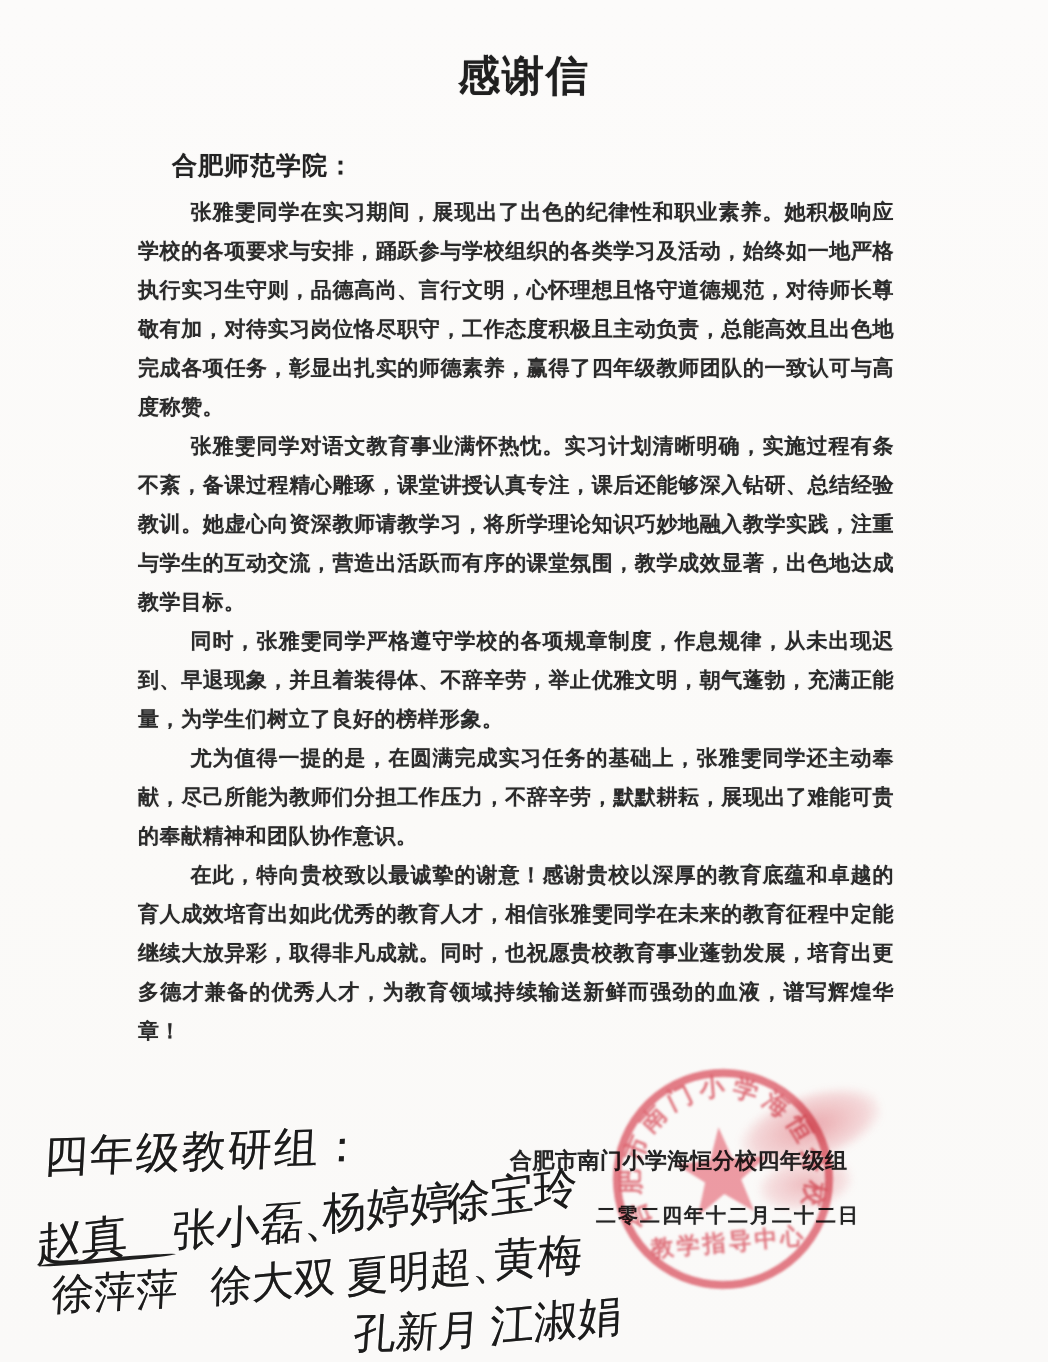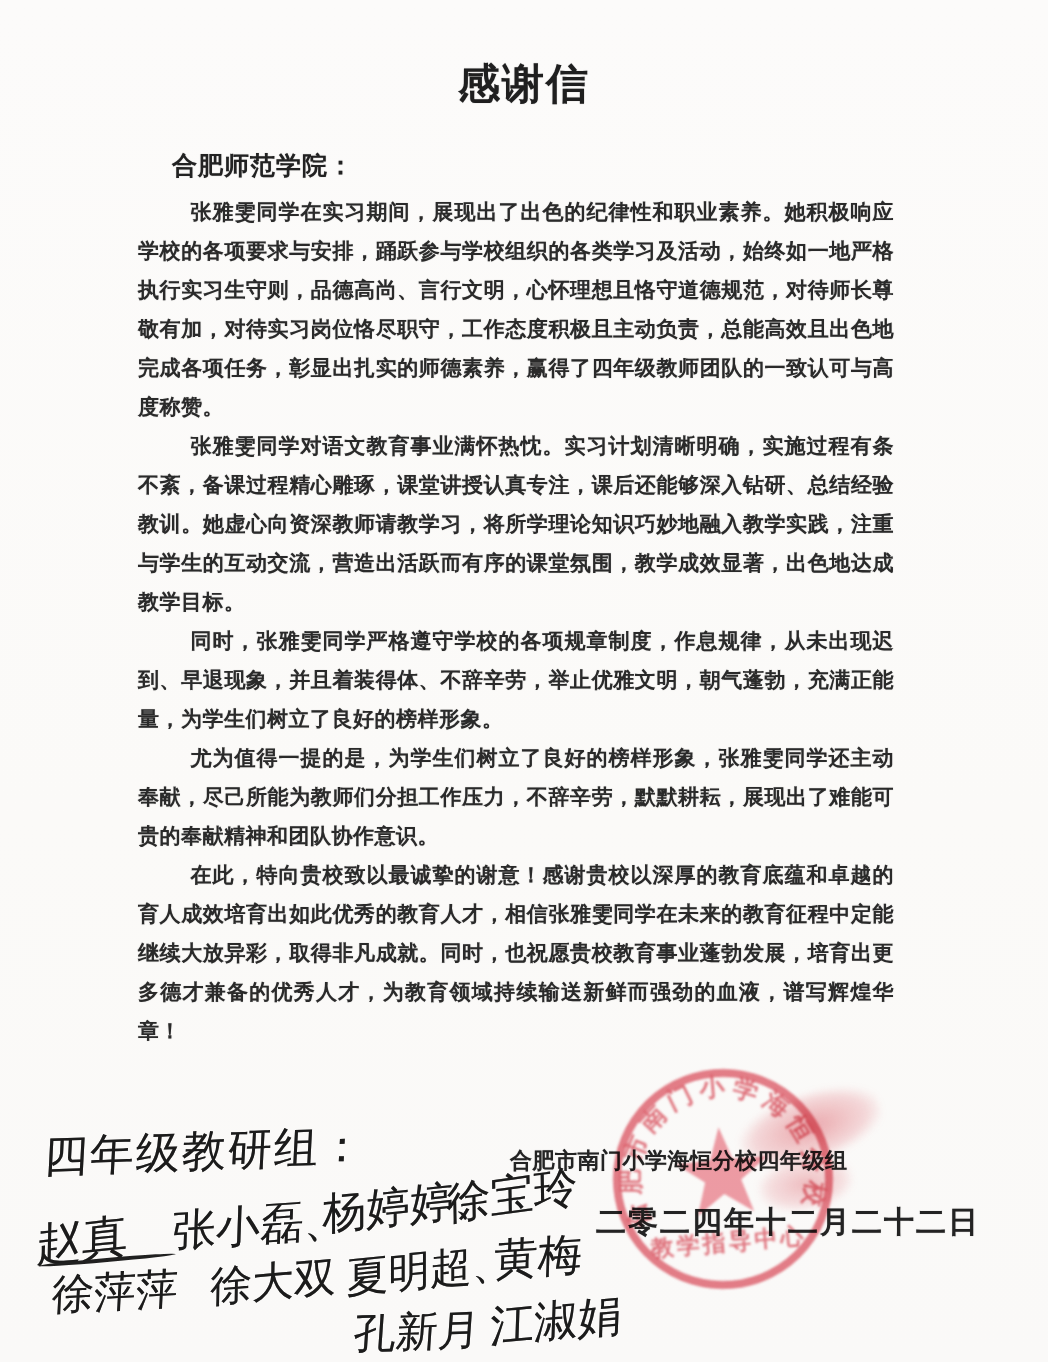--- a/index.html
+++ b/index.html
@@ -7,21 +7,21 @@
     width: 1048px; height: 1362px;
     background: #fbfaf9;
     font-family: "Liberation Sans", sans-serif;
     color: #262626;
     position: relative;
     overflow: hidden;
   }
   .page { position: absolute; inset: 0; background: linear-gradient(180deg, #fcfbfa 0%, #fbfaf8 60%, #faf9f8 100%); }
 
   .title {
-    position: absolute; top: 56px; left: 0; right: 0;
+    position: absolute; top: 48px; left: 0; right: 0;
     text-align: center;
     font-size: 42px; font-weight: 700; letter-spacing: 2px;
     color: #1f1f1f;
     text-shadow: 0 0 1px rgba(30,30,30,.4);
     margin: 0;
   }
   .salutation {
     position: absolute; top: 149px; left: 138px; width: 760px;
     font-size: 25px; font-weight: 700; letter-spacing: 1px;
     text-indent: 34px;
@@ -41,21 +41,21 @@
     color: #2a2a2a;
     text-shadow: 0 0 1px rgba(40,40,40,.35);
   }
   .closing-org {
     position: absolute; left: 510px; top: 1146px;
     font-size: 22px; font-weight: 700; letter-spacing: 0.5px;
     color: #232323; text-shadow: 0 0 1px rgba(30,30,30,.35);
   }
   .closing-date {
     position: absolute; left: 596px; top: 1202px;
-    font-size: 30px; font-weight: 700; letter-spacing: 2px;
+    font-size: 20px; font-weight: 700; letter-spacing: 2px;
     color: #232323; text-shadow: 0 0 1px rgba(30,30,30,.35);
   }
 
   
   .hand {
     position: absolute;
     font-weight: 400;
     color: #1b1b1b;
     white-space: nowrap;
     text-shadow: 0 0 0.6px rgba(20,20,20,.55);
@@ -108,21 +108,21 @@
 <div class="page">
 
   <h1 class="title">感谢信</h1>
 
   <div class="salutation">合肥师范学院：</div>
 
   <div class="paragraphs">
     <p>张雅雯同学在实习期间，展现出了出色的纪律性和职业素养。她积极响应学校的各项要求与安排，踊跃参与学校组织的各类学习及活动，始终如一地严格执行实习生守则，品德高尚、言行文明，心怀理想且恪守道德规范，对待师长尊敬有加，对待实习岗位恪尽职守，工作态度积极且主动负责，总能高效且出色地完成各项任务，彰显出扎实的师德素养，赢得了四年级教师团队的一致认可与高度称赞。</p>
     <p>张雅雯同学对语文教育事业满怀热忱。实习计划清晰明确，实施过程有条不紊，备课过程精心雕琢，课堂讲授认真专注，课后还能够深入钻研、总结经验教训。她虚心向资深教师请教学习，将所学理论知识巧妙地融入教学实践，注重与学生的互动交流，营造出活跃而有序的课堂氛围，教学成效显著，出色地达成教学目标。</p>
     <p>同时，张雅雯同学严格遵守学校的各项规章制度，作息规律，从未出现迟到、早退现象，并且着装得体、不辞辛劳，举止优雅文明，朝气蓬勃，充满正能量，为学生们树立了良好的榜样形象。</p>
-    <p>尤为值得一提的是，为学生们树立了良好的榜样形象，张雅雯同学还主动奉献，尽己所能为教师们分担工作压力，不辞辛劳，默默耕耘，展现出了难能可贵的奉献精神和团队协作意识。</p>
+    <p>尤为值得一提的是，在圆满完成实习任务的基础上，张雅雯同学还主动奉献，尽己所能为教师们分担工作压力，不辞辛劳，默默耕耘，展现出了难能可贵的奉献精神和团队协作意识。</p>
     <p>在此，特向贵校致以最诚挚的谢意！感谢贵校以深厚的教育底蕴和卓越的育人成效培育出如此优秀的教育人才，相信张雅雯同学在未来的教育征程中定能继续大放异彩，取得非凡成就。同时，也祝愿贵校教育事业蓬勃发展，培育出更多德才兼备的优秀人才，为教育领域持续输送新鲜而强劲的血液，谱写辉煌华章！</p>
   </div>
 
   <div class="closing-org">合肥市南门小学海恒分校四年级组</div>
   <div class="closing-date">二零二四年十二月二十二日</div>
 
   <div class="hand hw-label">四年级教研组：</div>
   <div class="hand hw-r1a">赵真</div>
   <div class="flourish"></div>
   <div class="hand hw-r1b">张小磊、</div>

